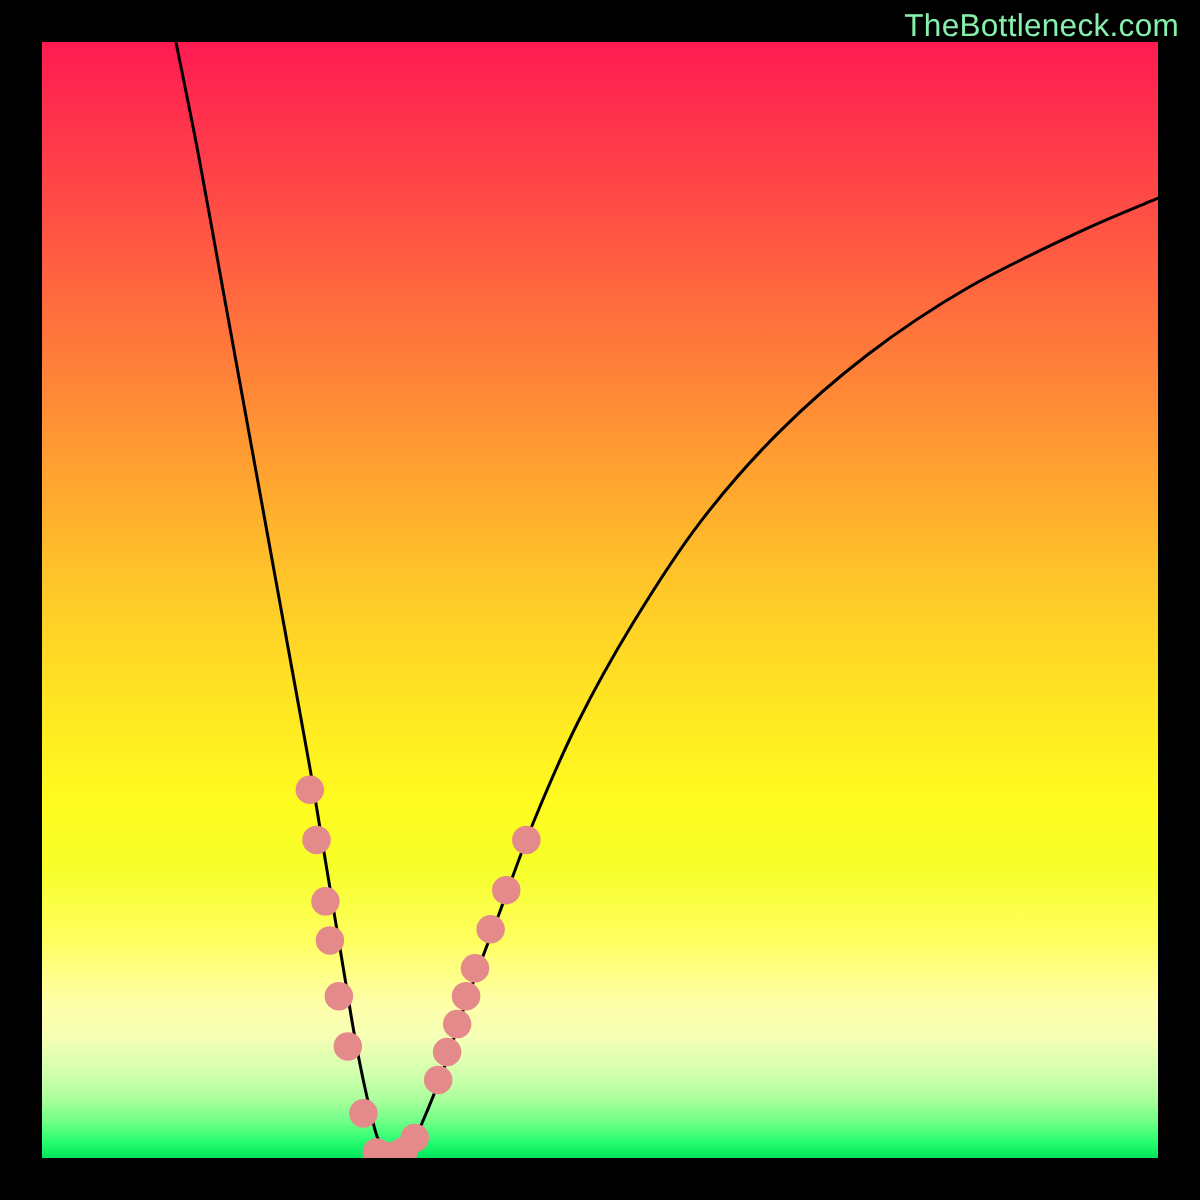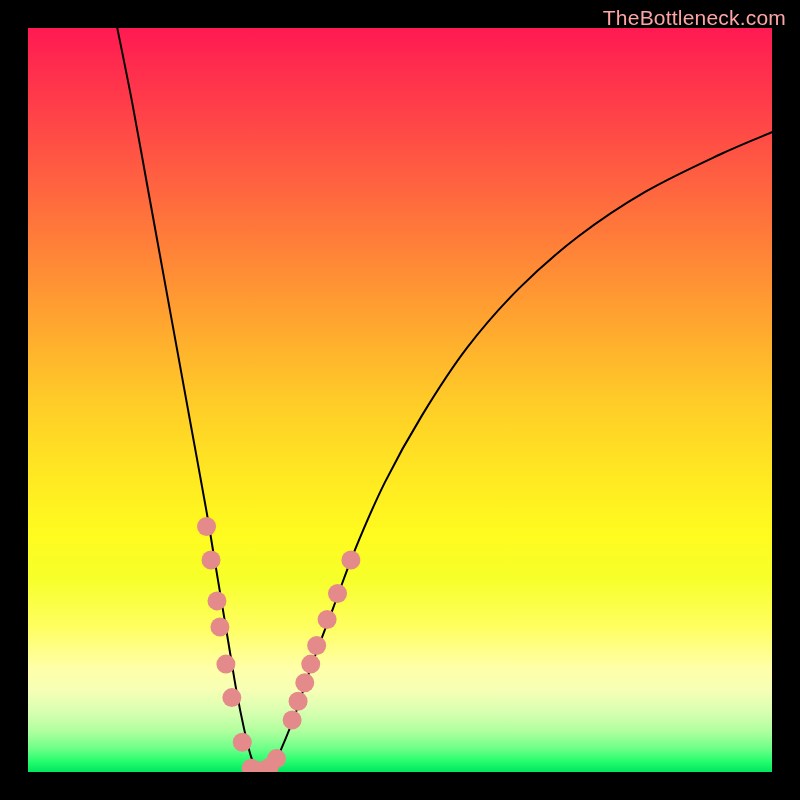--- a/index.html
+++ b/index.html
@@ -50,21 +50,21 @@
     position: absolute;
     left: 0;
     top: 0;
     width: 744px;
     height: 744px;
   }
   .attribution {
     position: absolute;
     top: 6px;
     right: 14px;
-    color: #fca5a5;
+    color: #86efac;
     font-size: 21px;
     letter-spacing: 0.2px;
   }
 </style>
 </head>
 <body>
 
 <div class="frame">
   <div class="grad"></div>
   <svg class="overlay" viewBox="0 0 744 744" preserveAspectRatio="none">

